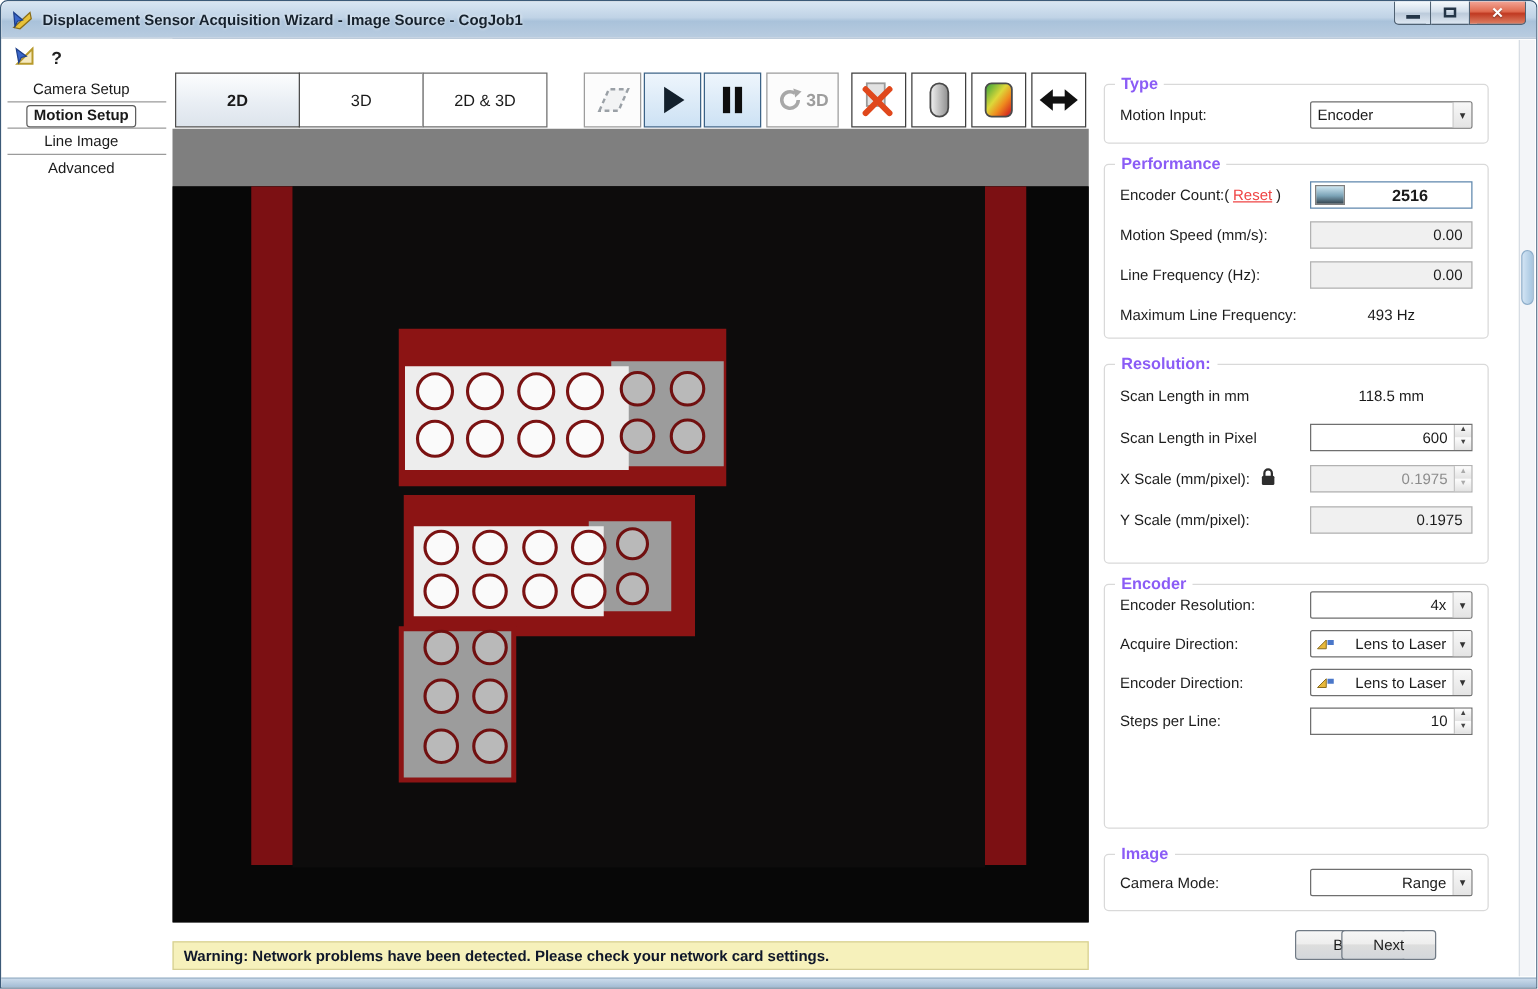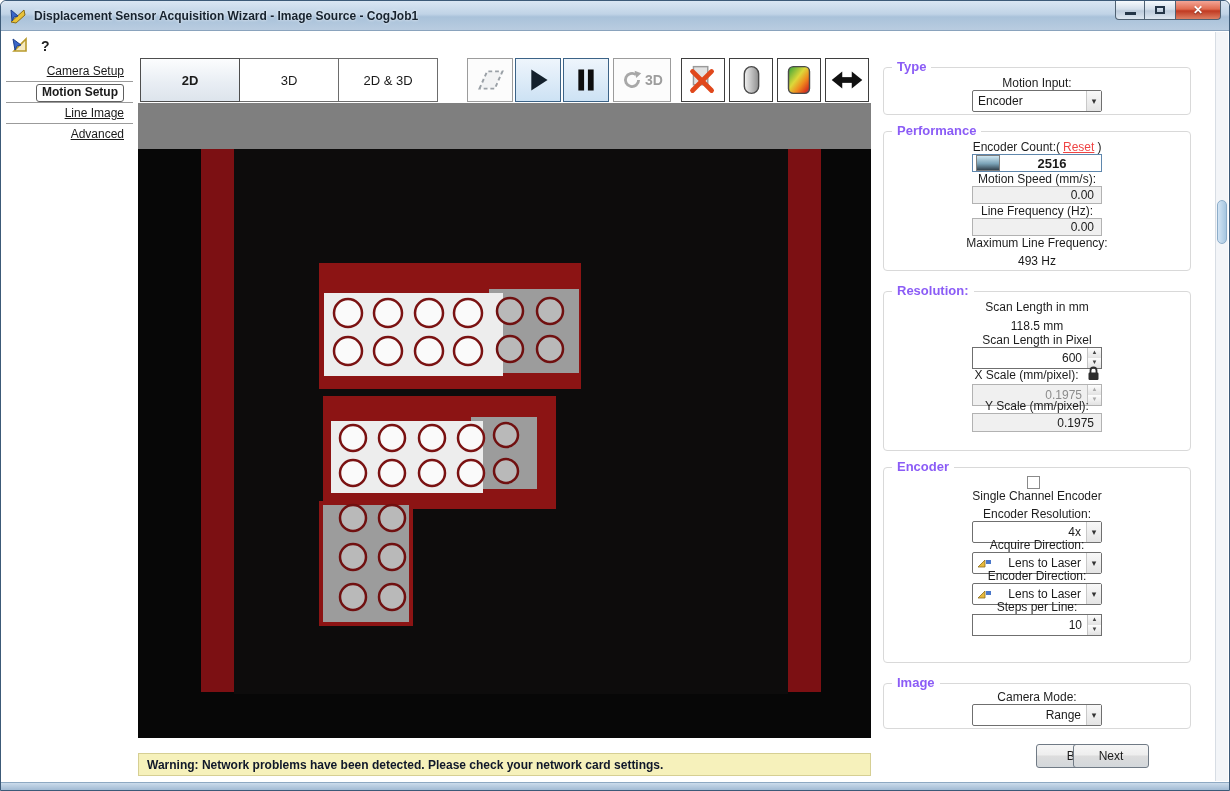--- a/index.html
+++ b/index.html
@@ -26,22 +26,22 @@
     background:linear-gradient(#f3a596, #e06b50 45%, #c03a22 55%, #dd7f63);
     color:#fff; font-weight:bold; font-size:12px; text-shadow:0 1px 1px rgba(0,0,0,.4); }
   .glyph-min { width:11px; height:3px; background:#243648; margin-top:7px; }
   .glyph-max { width:10px; height:8px; border:2px solid #243648; }
 
   
   .sidebar { position:absolute; left:0; top:30px; width:137px; bottom:8px; background:#fff; }
   .side-tools { display:flex; align-items:center; gap:10px; padding:7px 0 5px 10px; height:28px; }
   .help-glyph { font-weight:bold; font-size:14px; color:#222; }
   .nav { margin-top:2px; }
-  .nav-item { height:21px; line-height:20px; text-align:right; padding-right:9px;
-    border-bottom:1px solid #9b9b9b; margin:0 5px; cursor:default; white-space:nowrap;text-decoration:underline; }
+  .nav-item { height:21px; line-height:20px; text-align:center; padding-right:9px;
+    border-bottom:1px solid #9b9b9b; margin:0 5px; cursor:default; white-space:nowrap; }
   .nav-item.selected { font-weight:bold; }
   .nav-item.selected .sel-box { display:inline-block; border:1px solid #5f5f5f; border-radius:3px;
     padding:0 5px 1px 5px; line-height:15px; margin-bottom:1px; }
 
   
   .tab { position:absolute; top:57px; height:44px; width:100px; background:#fff;
     border:1px solid #6d6d6d; display:flex; align-items:center; justify-content:center;
     font-size:13px; cursor:default; }
   .tab.selected { background:linear-gradient(#fcfdfe, #e9eef4 55%, #dde4ec);
     font-weight:bold; border-color:#4e4e4e; z-index:2; }
@@ -61,21 +61,21 @@
   .warn { position:absolute; left:137px; top:752px; width:733px; height:23px;
     background:#f6f1bb; border:1px solid #d6cf93; color:#0f172a; font-weight:bold;
     display:flex; align-items:center; padding-left:8px; }
 
   
   .group { position:absolute; left:882px; width:308px; border:1px solid #d9d9d9;
     border-radius:4px; background:#fff; }
   .group-title { position:absolute; top:-9px; left:8px; background:#fff; padding:0 5px;
     color:#8b5cf6; font-weight:bold; font-size:13px; }
   .row { display:flex; align-items:center; justify-content:space-between;
-    padding:0 12px; height:32px;flex-direction:column; }
+    padding:0 12px; height:32px; }
   .row.first { margin-top:8px; }
   .row.h31 { height:31px; }
   .row.h33 { height:33px; }
   .row.left { justify-content:flex-start; }
   .lbl { color:#1d1d1d; white-space:nowrap; }
   .lblgroup { display:flex; align-items:center; gap:8px; }
 
   .ctrl { width:130px; height:22px; font-size:12px; }
   .dropdown { display:flex; align-items:center; border:1px solid #6f6f6f; border-radius:2px;
     background:#fff; cursor:default; }
@@ -383,24 +383,20 @@
     <div class="row h33">
       <span class="lbl">Y Scale (mm/pixel):</span>
       <div class="ctrl textbox">
         <span>0.1975</span>
       </div>
     </div>
   </div>
 
   <div class="group" style="top:466px;height:196px;">
     <span class="group-title">Encoder</span>
-    <div class="row first h31 left">
-      <span class="checkbox"></span>
-      <span class="lbl">Single Channel Encoder</span>
-    </div>
     <div class="row h31">
       <span class="lbl">Encoder Resolution:</span>
       <div class="ctrl dropdown">
         <span class="dd-value right">4x</span>
         <span class="dd-arrow">▾</span>
       </div>
     </div>
     <div class="row h31">
       <span class="lbl">Acquire Direction:</span>
       <div class="ctrl dropdown">

